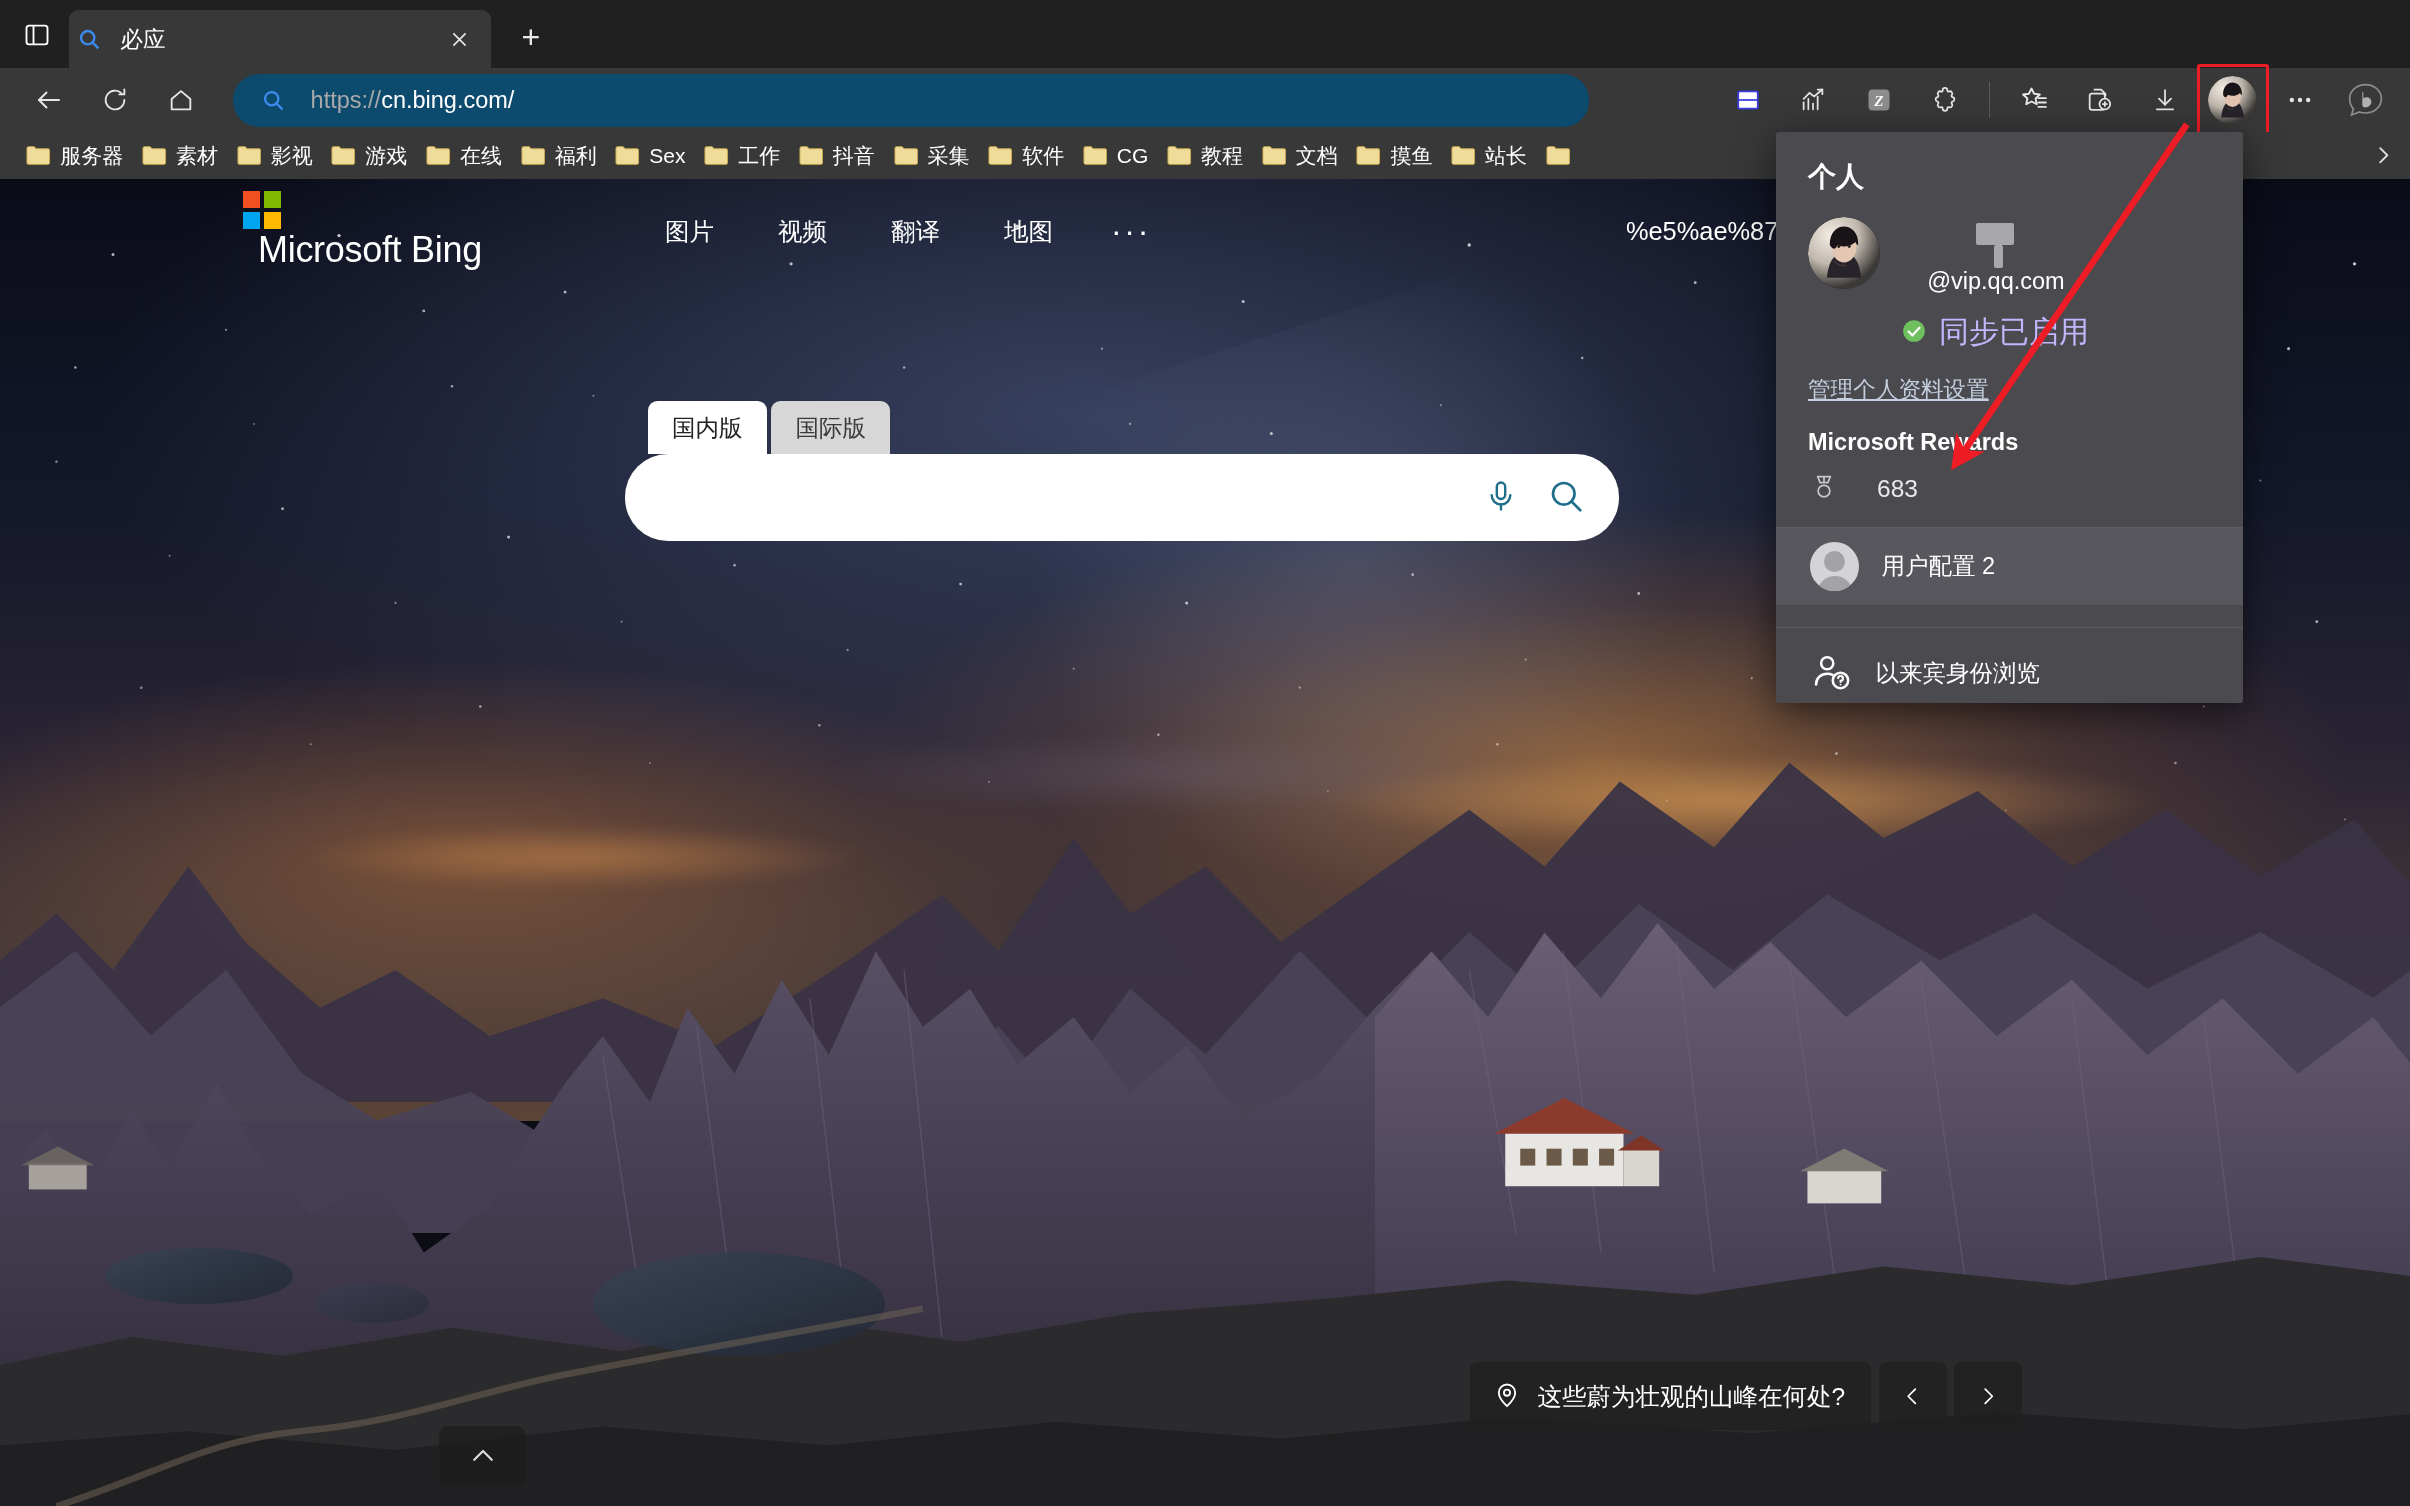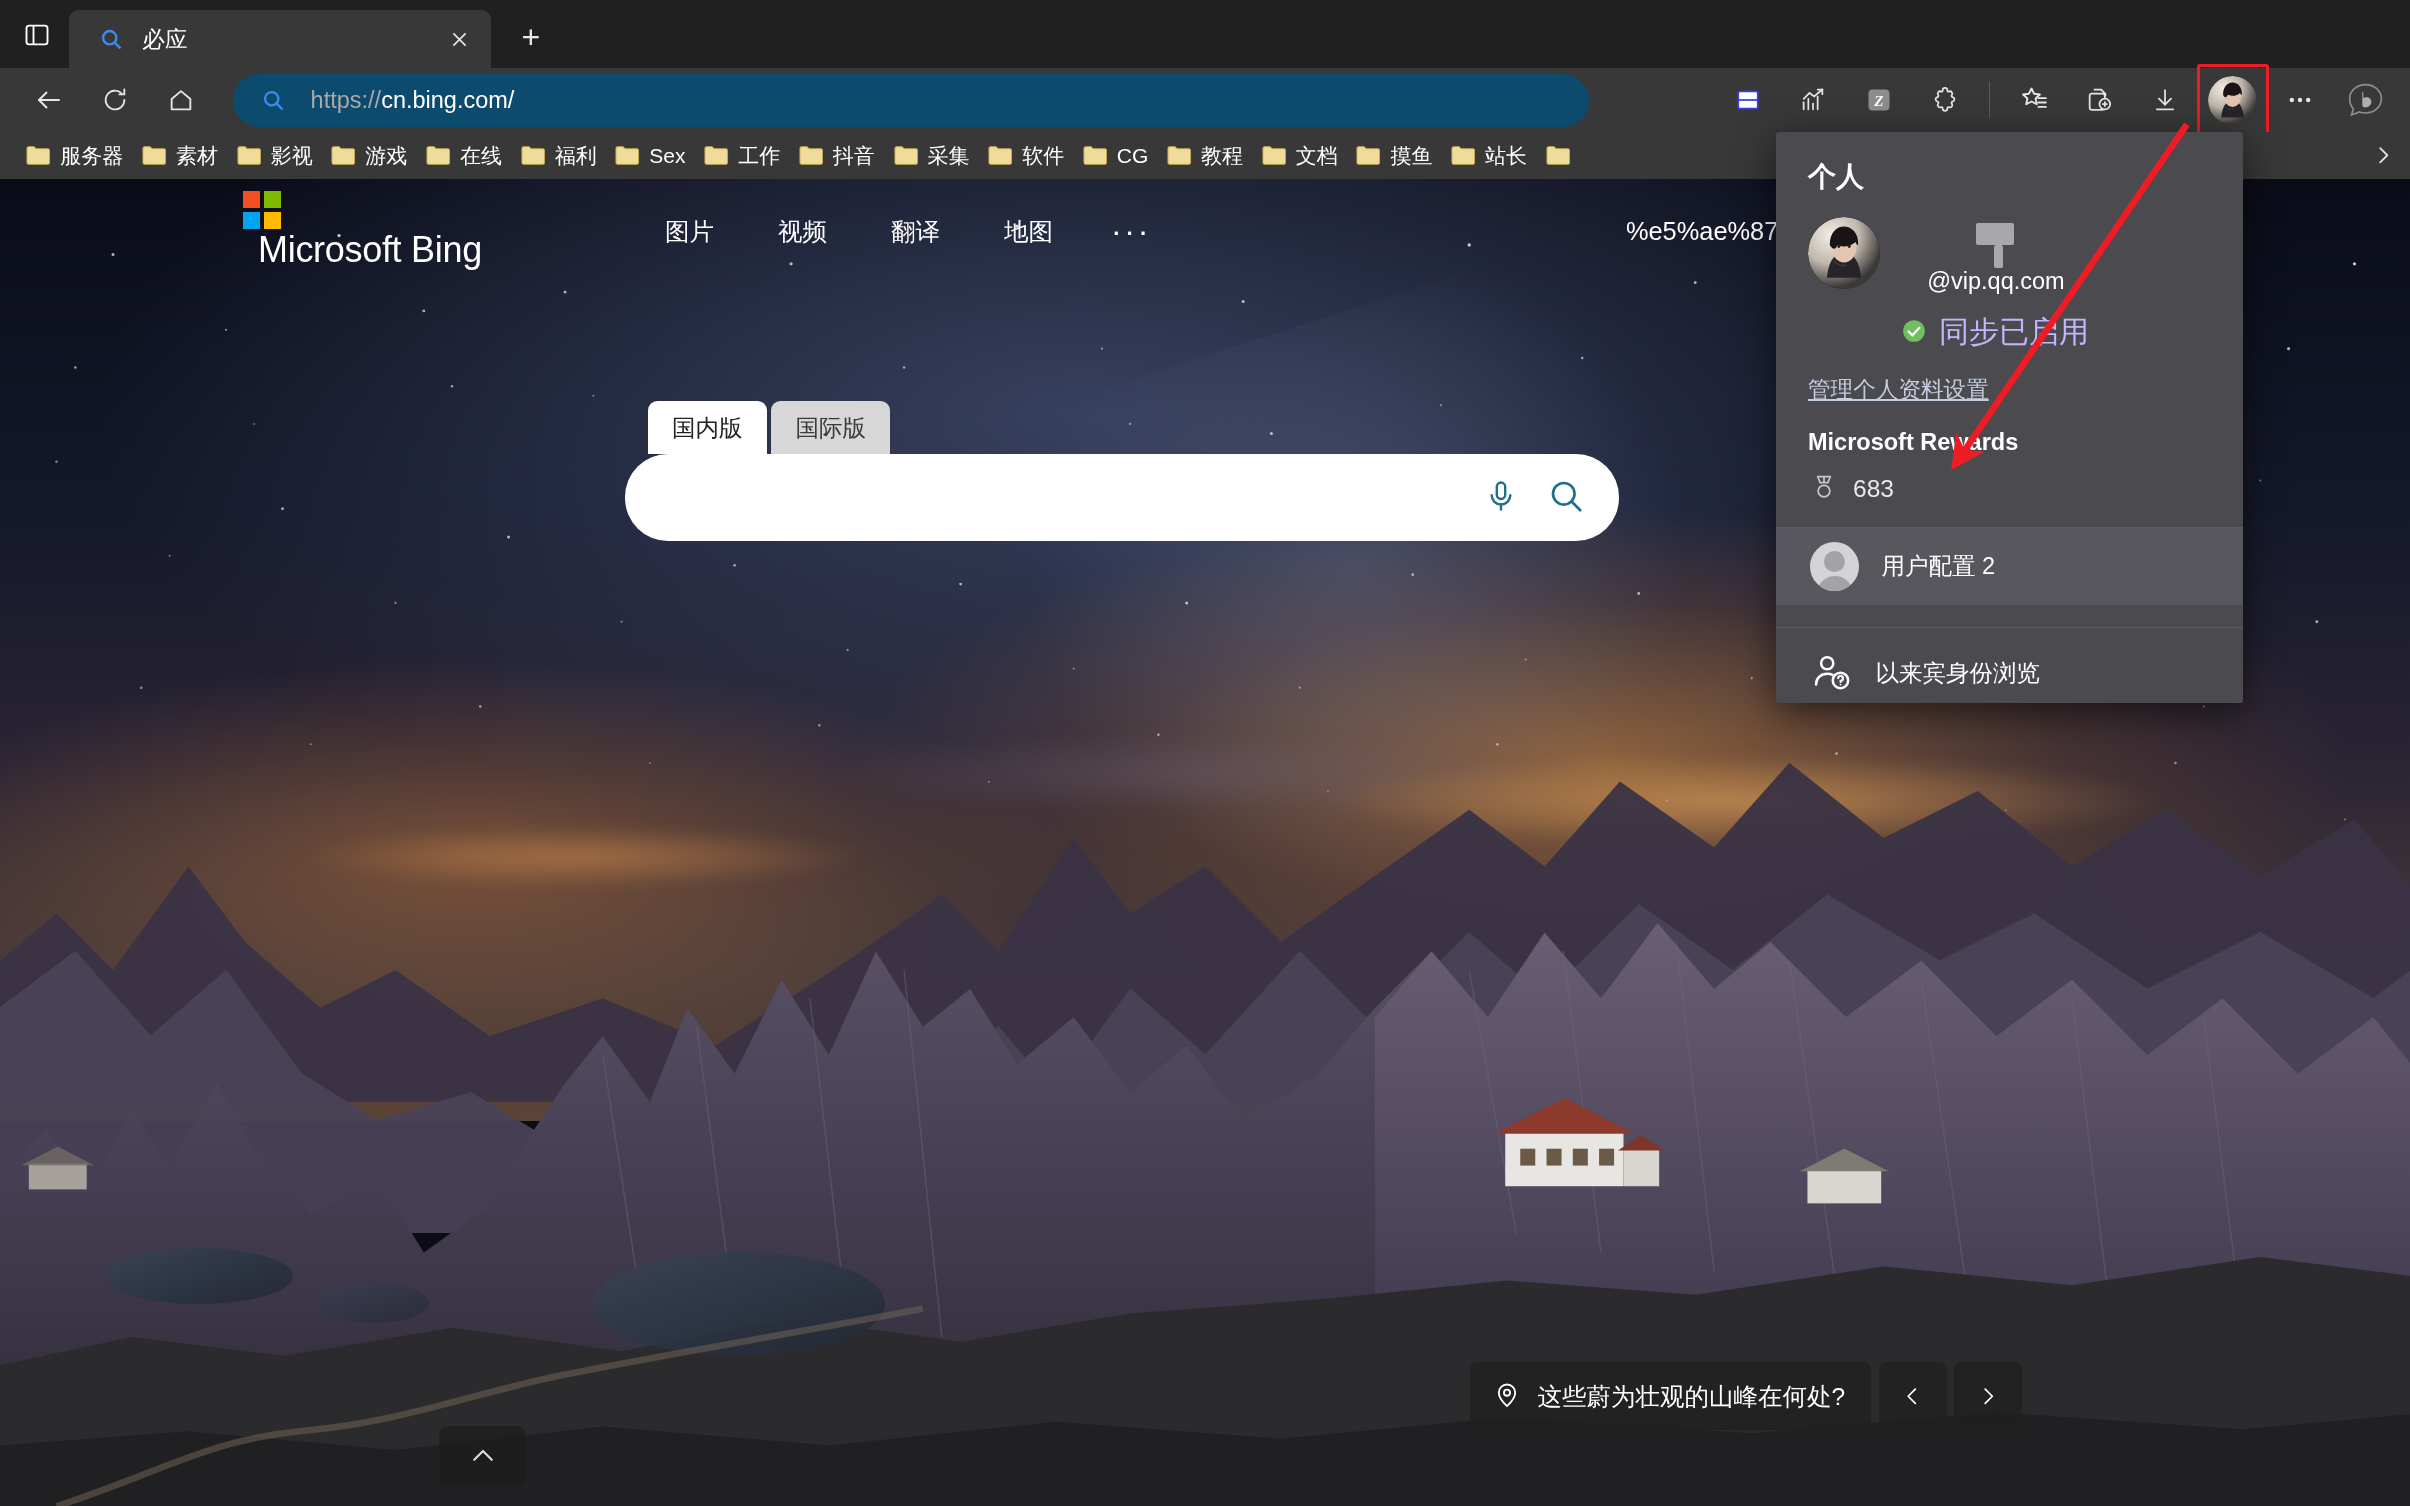--- a/index.html
+++ b/index.html
@@ -20,21 +20,21 @@
     width: 58px; height: 58px; margin-left: 7.5px; margin-bottom: 3.8px;
     display: flex; align-items: center; justify-content: center;
     border-radius: 5.6px;
   }
   .tab {
     position: relative;
     width: 422px; height: 58px;
     background: #383838;
     border-radius: 9.4px 9.4px 0 0;
     display: flex; align-items: center;
-    padding: 0 13px 0 28px;
+    padding: 0 13px 0 6px;
     margin-left: 3.8px;
   }
   .tab-favicon { width: 28px; height: 28px; display:flex; align-items:center; justify-content:center; flex: 0 0 auto; }
   .tab-title {
     flex: 1 1 auto;
     color: #ffffff; font-size: 22.6px; margin-left: 17px;
     white-space: nowrap; overflow: hidden; text-overflow: ellipsis;
   }
   .tab-close {
     width: 38px; height: 38px; border-radius: 4.7px; flex: 0 0 auto;
@@ -255,21 +255,21 @@
   .dd-sync { display: flex; align-items: center; margin-top: 17px; }
   .dd-sync-text { color: #c4b5fd; font-size: 30px; margin-left: 12px; }
   .dd-link {
     color: #c3cddd; font-size: 22.6px; text-decoration: underline;
     margin: 21px 0 0 32px; display: inline-block;
   }
   .dd-rewards-title {
     color: #ffffff; font-size: 23.5px; font-weight: bold;
     margin: 24.5px 0 0 32px;
   }
-  .dd-points { display: flex; align-items: center; margin: 17px 8px 0 34px; }
+  .dd-points { display: flex; align-items: center; margin: 17px 8px 0 34px; gap: 24px; }
   .dd-points-val { color: #e9e9ec; font-size: 24.5px; margin-left: 15px; }
   .dd-divider { height: 0.9px; background: #5d5d62; margin: 22.6px 0 0 0; }
   .dd-item {
     height: 77px; display: flex; align-items: center; padding-left: 34px;
   }
   .dd-item.hovered { background: #57575d; }
   .dd-item-label { color: #ffffff; font-size: 23.5px; margin-left: 22.6px; }
   .dd-avatar-generic {
     width: 49px; height: 49px; border-radius: 50%;
     background: #d4d4d6; position: relative; overflow: hidden; flex: 0 0 auto;

